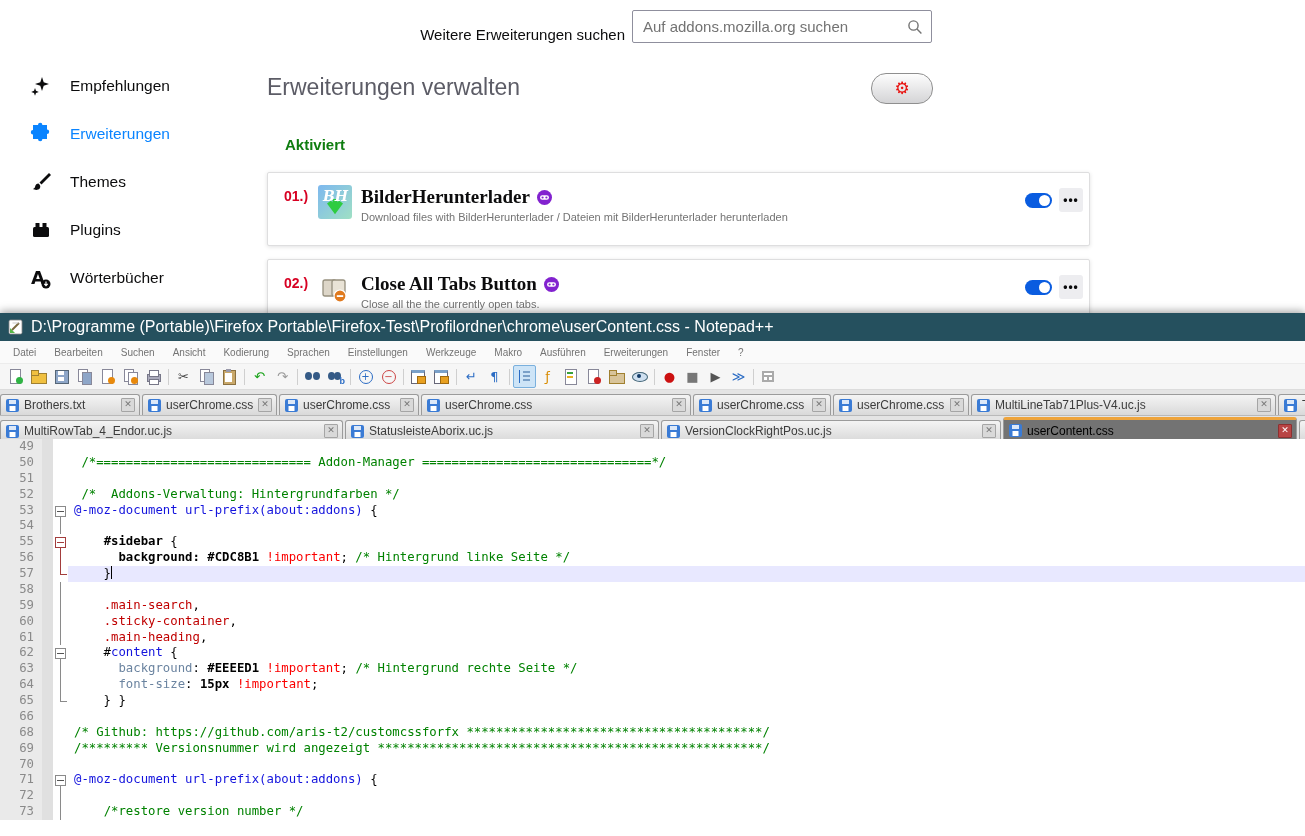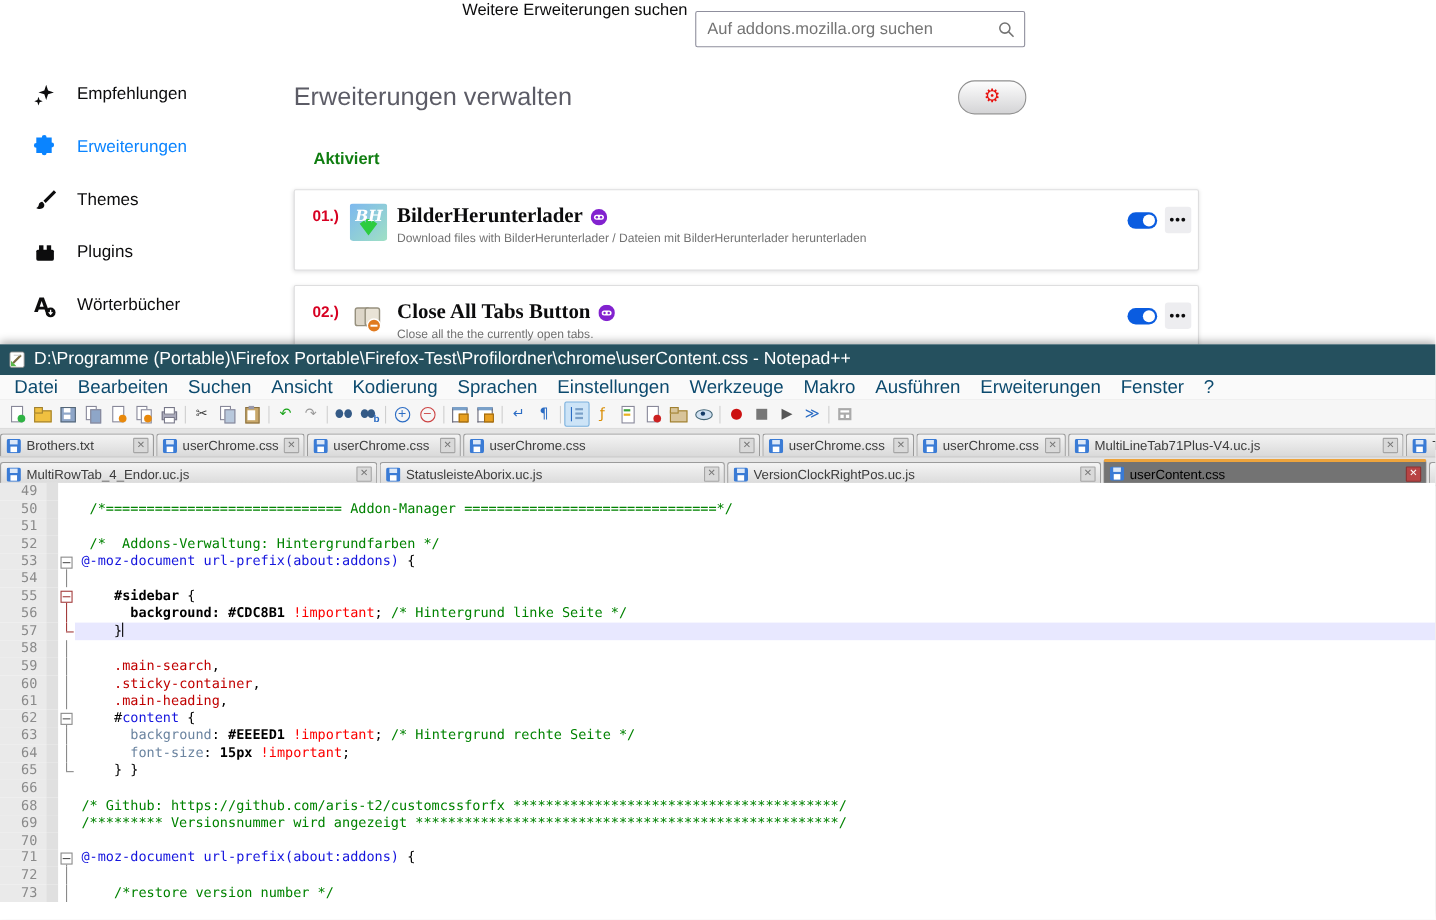--- a/index.html
+++ b/index.html
@@ -1,20 +1,20 @@
 <!DOCTYPE html>
 <html><head>
 <meta charset="utf-8">
 <style>
   html,body{margin:0;padding:0;}
   body{width:1305px;height:836px;position:relative;overflow:hidden;background:#fff;
        font-family:"Liberation Sans","DejaVu Sans",sans-serif;-webkit-font-smoothing:antialiased;}
   
   #ff{position:absolute;inset:0;background:#fff;}
-  .ff-search-label{position:absolute;top:1px;right:680px;font-size:15px;color:#0c0c0d;white-space:nowrap;}
+  .ff-search-label{position:absolute;top:26px;right:680px;font-size:15px;color:#0c0c0d;white-space:nowrap;}
   .ff-search-box{position:absolute;left:632px;top:10px;width:298px;height:31px;border:1px solid #8f8f9d;border-radius:2px;background:#fff;display:flex;align-items:center;}
   .ff-search-box input{border:none;outline:none;flex:1;font-size:15px;color:#444;padding:0 6px 0 10px;font-family:inherit;background:transparent;}
   .ff-search-box input::placeholder{color:#737373;}
   .mag{width:16px;height:16px;margin-right:8px;flex:none;}
   
   #ff-sidebar{position:absolute;left:28px;top:62px;width:230px;}
   .sb-item{display:flex;align-items:center;height:48px;gap:16px;cursor:default;}
   .sb-item .sb-ic{width:26px;height:26px;flex:none;display:flex;align-items:center;justify-content:center;}
   .sb-item .sb-label{font-size:15.5px;color:#0c0c0d;}
   .sb-item.active .sb-label{color:var(--accent);}
@@ -33,21 +33,21 @@
   .ext-desc{position:absolute;left:93px;top:38px;font-size:11px;color:#737373;}
   .toggle{position:absolute;right:37px;top:20px;width:27px;height:15px;border-radius:9px;background:var(--toggle);cursor:pointer;}
   .toggle .knob{position:absolute;right:2px;top:2px;width:11px;height:11px;border-radius:50%;background:#fff;}
   .meatball{position:absolute;right:6px;top:15px;width:24px;height:24px;border-radius:3px;background:#ededf0;display:flex;align-items:center;justify-content:center;cursor:pointer;}
   .meatball span{color:#0c0c0d;font-size:12px;letter-spacing:1px;font-weight:bold;line-height:6px;}
   
   #npp{position:absolute;left:0;top:313px;width:1305px;height:523px;background:#fff;box-shadow:0 -2px 8px rgba(0,0,0,.35);}
   #npp-title{height:28px;background:var(--titlebar);display:flex;align-items:center;padding-left:8px;gap:7px;}
   #npp-title .t-text{color:#fff;font-size:16px;white-space:nowrap;}
   #npp-menu{height:22px;background:#fafafa;display:flex;align-items:center;padding-left:4px;border-bottom:1px solid #ececec;}
-  .menu-item{font-size:17px;color:#0c4a6e;padding:0 9px;cursor:default;}
+  .menu-item{font-size:10px;color:#737373;padding:0 9px;cursor:default;}
   #npp-toolbar{height:25px;background:#f6f6f6;display:flex;align-items:center;padding-left:4px;border-bottom:1px solid #dcdcdc;}
   .tb-btn{width:21px;height:21px;display:flex;align-items:center;justify-content:center;border:1px solid transparent;border-radius:2px;cursor:pointer;flex:none;}
   .tb-btn.active{background:#cde4f7;border-color:#7ab0dd;}
   .tb-sep{width:1px;height:16px;background:#cfcfcf;margin:0 3px;flex:none;}
   .tb-g{font-family:"DejaVu Sans",sans-serif;font-size:13px;line-height:13px;}
   .mini{position:relative;width:15px;height:15px;}
   
   .tabrow{height:25px;background:#e4e4e4;display:flex;align-items:flex-end;overflow:hidden;border-bottom:1px solid #b9b9b9;}
   .ntab{height:21px;border:1px solid #9b9b9b;border-bottom:none;border-radius:3px 3px 0 0;background:linear-gradient(#f4f4f4,#d9d9d9);
         display:flex;align-items:center;gap:5px;padding:0 4px 0 5px;box-sizing:border-box;margin-right:2px;cursor:pointer;flex:none;overflow:hidden;}

